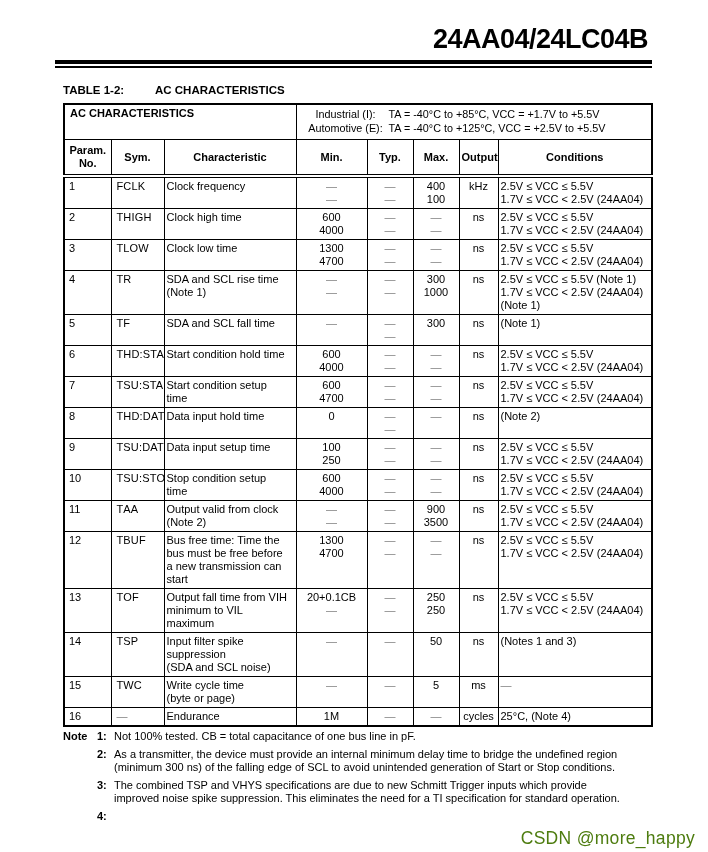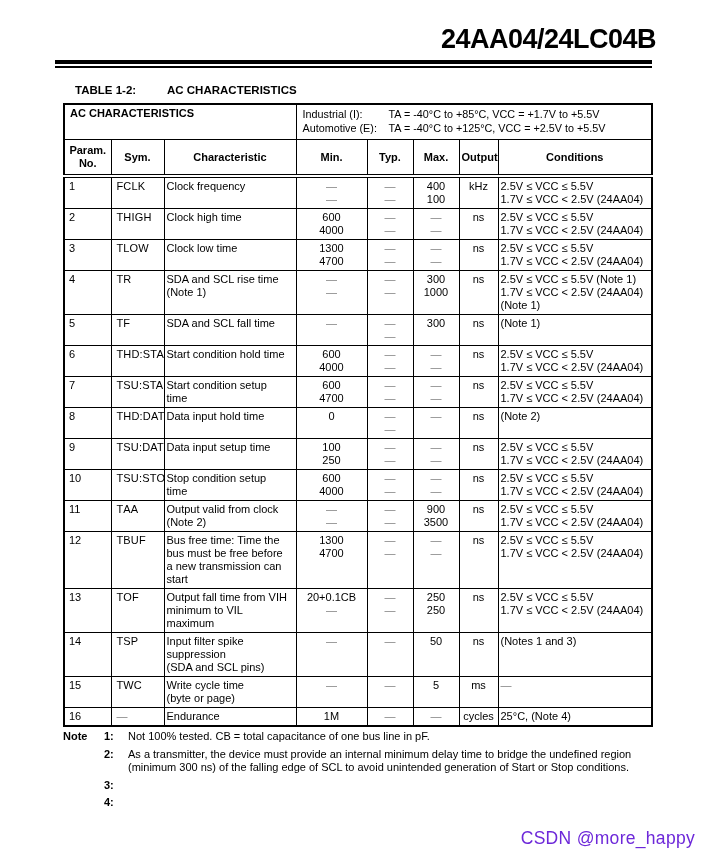--- a/index.html
+++ b/index.html
@@ -3,47 +3,47 @@
 <meta charset="utf-8">
 <style>
   html,body { margin:0; padding:0; }
   body {
     width:708px; height:852px; position:relative; overflow:hidden;
     background:#ffffff; color:#000;
     font-family:"Liberation Sans", sans-serif;
     --dash:#808080;
   }
   .page-title {
-    position:absolute; top:24px; right:52px;
+    position:absolute; top:24px; right:60px;
     font-size:27px; font-weight:bold; letter-spacing:-0.5px;
     white-space:nowrap;
   }
   .header-rule {
     position:absolute; top:60px; left:55px; width:597px;
     border-top:4px solid #000; border-bottom:2px solid #000; height:2px;
   }
   .table-caption {
     position:absolute; top:84px; left:63px;
     font-size:11.5px; font-weight:bold; white-space:nowrap;
   }
-  .table-caption .cap-label { display:inline-block; width:92px;margin-left:12px; }
+  .table-caption .cap-label { display:inline-block; width:92px; }
 
   table.ac {
     position:absolute; top:103px; left:63px; width:588px;
     border-collapse:collapse; table-layout:fixed;
     border:2px solid #000;
     font-size:11px; line-height:13px;
   }
   table.ac th, table.ac td { border:1px solid #000; vertical-align:top; }
   
   th.hdr-left {
     text-align:left; vertical-align:middle; padding:2px 5px;
     font-size:11px; font-weight:bold; height:30px;
   }
-  th.hdr-right { font-weight:normal; text-align:left; vertical-align:middle; padding:2px 0 2px 6px; }
+  th.hdr-right { font-weight:normal; text-align:center; vertical-align:middle; padding:2px 0 2px 6px; }
   .hr-line { display:flex; font-size:10.8px; line-height:14px; }
   .hr-label { width:86px; flex:none; }
   
   tr.col-heads th {
     font-size:11px; font-weight:bold; text-align:center; vertical-align:middle;
     height:30px; padding:2px; white-space:pre-line;
     border-bottom:4px double #000;
   }
   
   td { padding:2px 3px; }
@@ -53,21 +53,21 @@
   td.c-min, td.c-typ, td.c-max, td.c-units { text-align:center; padding-left:0; padding-right:0; }
   .sym-sub { font-size:11px; letter-spacing:0.2px; }
   .line { min-height:13px; }
   .dash { color:var(--dash); }
   b { font-weight:normal; }
 
   .notes {
     position:absolute; top:730px; left:63px; width:588px; font-size:11px;
   }
   .note-row {
-    display:grid; grid-template-columns:34px 17px 521px; column-gap:7px;
+    display:grid; grid-template-columns:34px 17px 521px; 
     line-height:13.5px; margin-bottom:4px;
   }
   .note-word, .note-num { font-weight:bold; white-space:nowrap; }
   .watermark {
     position:absolute; right:13px; bottom:3px;
     font-size:17.5px; letter-spacing:0.3px; white-space:nowrap;
   }
 </style>
 </head>
 <body style="--dash: #808080;">
@@ -432,21 +432,21 @@
           <div class="line"><span>2.5V ≤ VCC ≤ 5.5V</span></div>
           <div class="line"><span>1.7V ≤ VCC &lt; 2.5V </span><b>(24AA04)</b></div>
         </td>
   </tr>
       <tr>
     <td class="c-no"><span>14</span></td>
     <td class="c-sym"><span>T</span><span class="sym-sub">SP</span></td>
     <td class="c-char">
           <div class="line">Input filter spike</div>
           <div class="line">suppression</div>
-          <div class="line">(SDA and SCL pins)</div>
+          <div class="line">(SDA and SCL noise)</div>
         </td>
     <td class="c-min">
           <div class="line dash">—</div>
         </td>
     <td class="c-typ">
           <div class="line dash">—</div>
         </td>
     <td class="c-max">
           <div class="line">50</div>
         </td>
@@ -506,20 +506,21 @@
     <span class="note-text">Not 100% tested. CB = total capacitance of one bus line in pF.</span>
   </div>
     <div class="note-row">
     <span class="note-word"></span>
     <span class="note-num">2:</span>
     <span class="note-text">As a transmitter, the device must provide an internal minimum delay time to bridge the undefined region (minimum 300 ns) of the falling edge of SCL to avoid unintended generation of Start or Stop conditions.</span>
   </div>
     <div class="note-row">
     <span class="note-word"></span>
     <span class="note-num">3:</span>
+    <span class="note-text">The combined TSP and VHYS specifications are due to new Schmitt Trigger inputs which provide improved noise spike suppression. This eliminates the need for a TI specification for standard operation.</span>
   </div>
     <div class="note-row">
     <span class="note-word"></span>
     <span class="note-num">4:</span>
   </div>
   </div>
 
-<div class="watermark" style="color: #6d28d9;">CSDN @more_happy</div>
+<div class="watermark" style="color: #4d7c0f;">CSDN @more_happy</div>
 
 </body></html>

